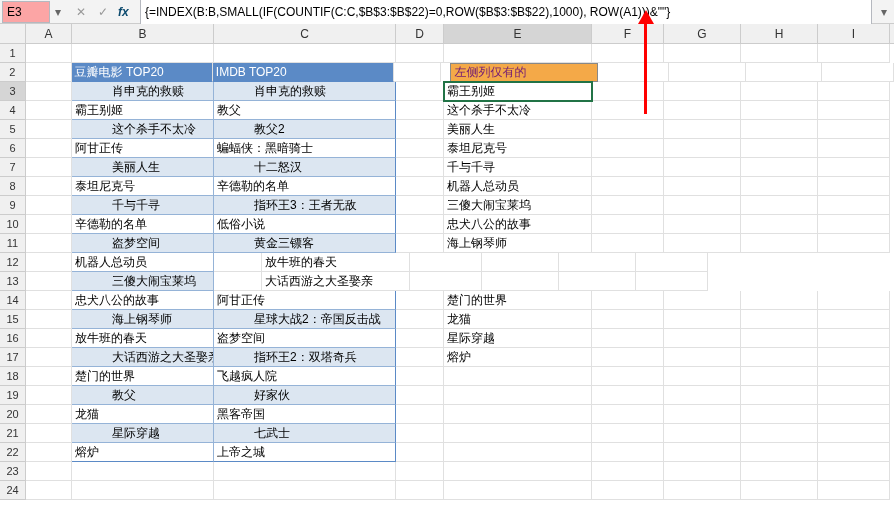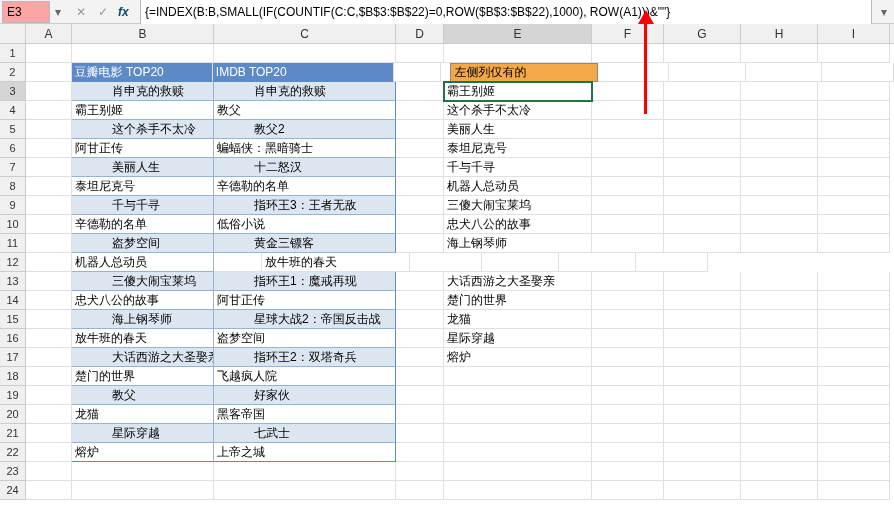--- a/index.html
+++ b/index.html
@@ -19,21 +19,21 @@
 .col-headers { display: flex; height: 20px; background: #f0f0f0; border-bottom: 1px solid #ccc; }
 .corner { width: 26px; border-right: 1px solid #ccc; background: #f0f0f0; }
 .col-h { border-right: 1px solid #ccc; display: flex; align-items: center; justify-content: center; color: #333; background: #f0f0f0; cursor: pointer; }
 .col-h.sel { background: #d5d5d5; }
 .rows { }
 .row { display: flex; height: 19px; }
 .row-h { width: 26px; border-right: 1px solid #ccc; border-bottom: 1px solid #ccc; background: #f0f0f0; display: flex; align-items: center; justify-content: center; color: #333; font-size: 11px; cursor: pointer; }
 .row-h.sel { background: #d5d5d5; }
 .cell { border-right: 1px solid #e0e0e0; border-bottom: 1px solid #e0e0e0; padding-left: 3px; display: flex; align-items: center; overflow: hidden; white-space: nowrap; font-size: 12px; }
 .cell.hdr-blue { background: #5b8ac6; color: #fff; border-bottom: 1px solid #5b8ac6; }
-.cell.hdr-orange { background: #f4a948; color: #000000; border: 1px solid #888; margin-left: 9px; }
+.cell.hdr-orange { background: #f4a948; color: #701a75; border: 1px solid #888; margin-left: 9px; }
 .cell.stripe-even { background: #dce6f1; padding-left: 40px; }
 .cell.stripe-odd { background: #fff; }
 .cell.tbl-b { border-right: 1px solid #95b3d7; border-bottom: 1px solid #95b3d7; }
 .cell.tbl-b.last-col { border-right: 1px solid #5b8ac6; }
 .cell.tbl-b.last-row { border-bottom: 1px solid #5b8ac6; }
 .cell.active { outline: 2px solid #217346; outline-offset: -1px; z-index: 5; position: relative; }
 .wA { width: 46px; } .wB { width: 142px; } .wC { width: 182px; } .wD { width: 48px; } .wE { width: 148px; } .wF { width: 72px; } .wG { width: 77px; } .wH { width: 77px; } .wI { width: 72px; }
 </style>
 </head>
 <body>
@@ -209,21 +209,20 @@
         <div class="cell wE">放牛班的春天</div>
         <div class="cell wF"></div>
         <div class="cell wG"></div>
         <div class="cell wH"></div>
         <div class="cell wI"></div>
       </div>
       <div class="row">
         <div class="row-h">13</div>
         <div class="cell wA"></div>
         <div class="cell wB tbl-b stripe-even">三傻大闹宝莱坞</div>
-        <div class="cell wC tbl-b stripe-even last-col">指环王1：魔戒再现</div>
         <div class="cell wD"></div>
         <div class="cell wE">大话西游之大圣娶亲</div>
         <div class="cell wF"></div>
         <div class="cell wG"></div>
         <div class="cell wH"></div>
         <div class="cell wI"></div>
       </div>
       <div class="row">
         <div class="row-h">14</div>
         <div class="cell wA"></div>

